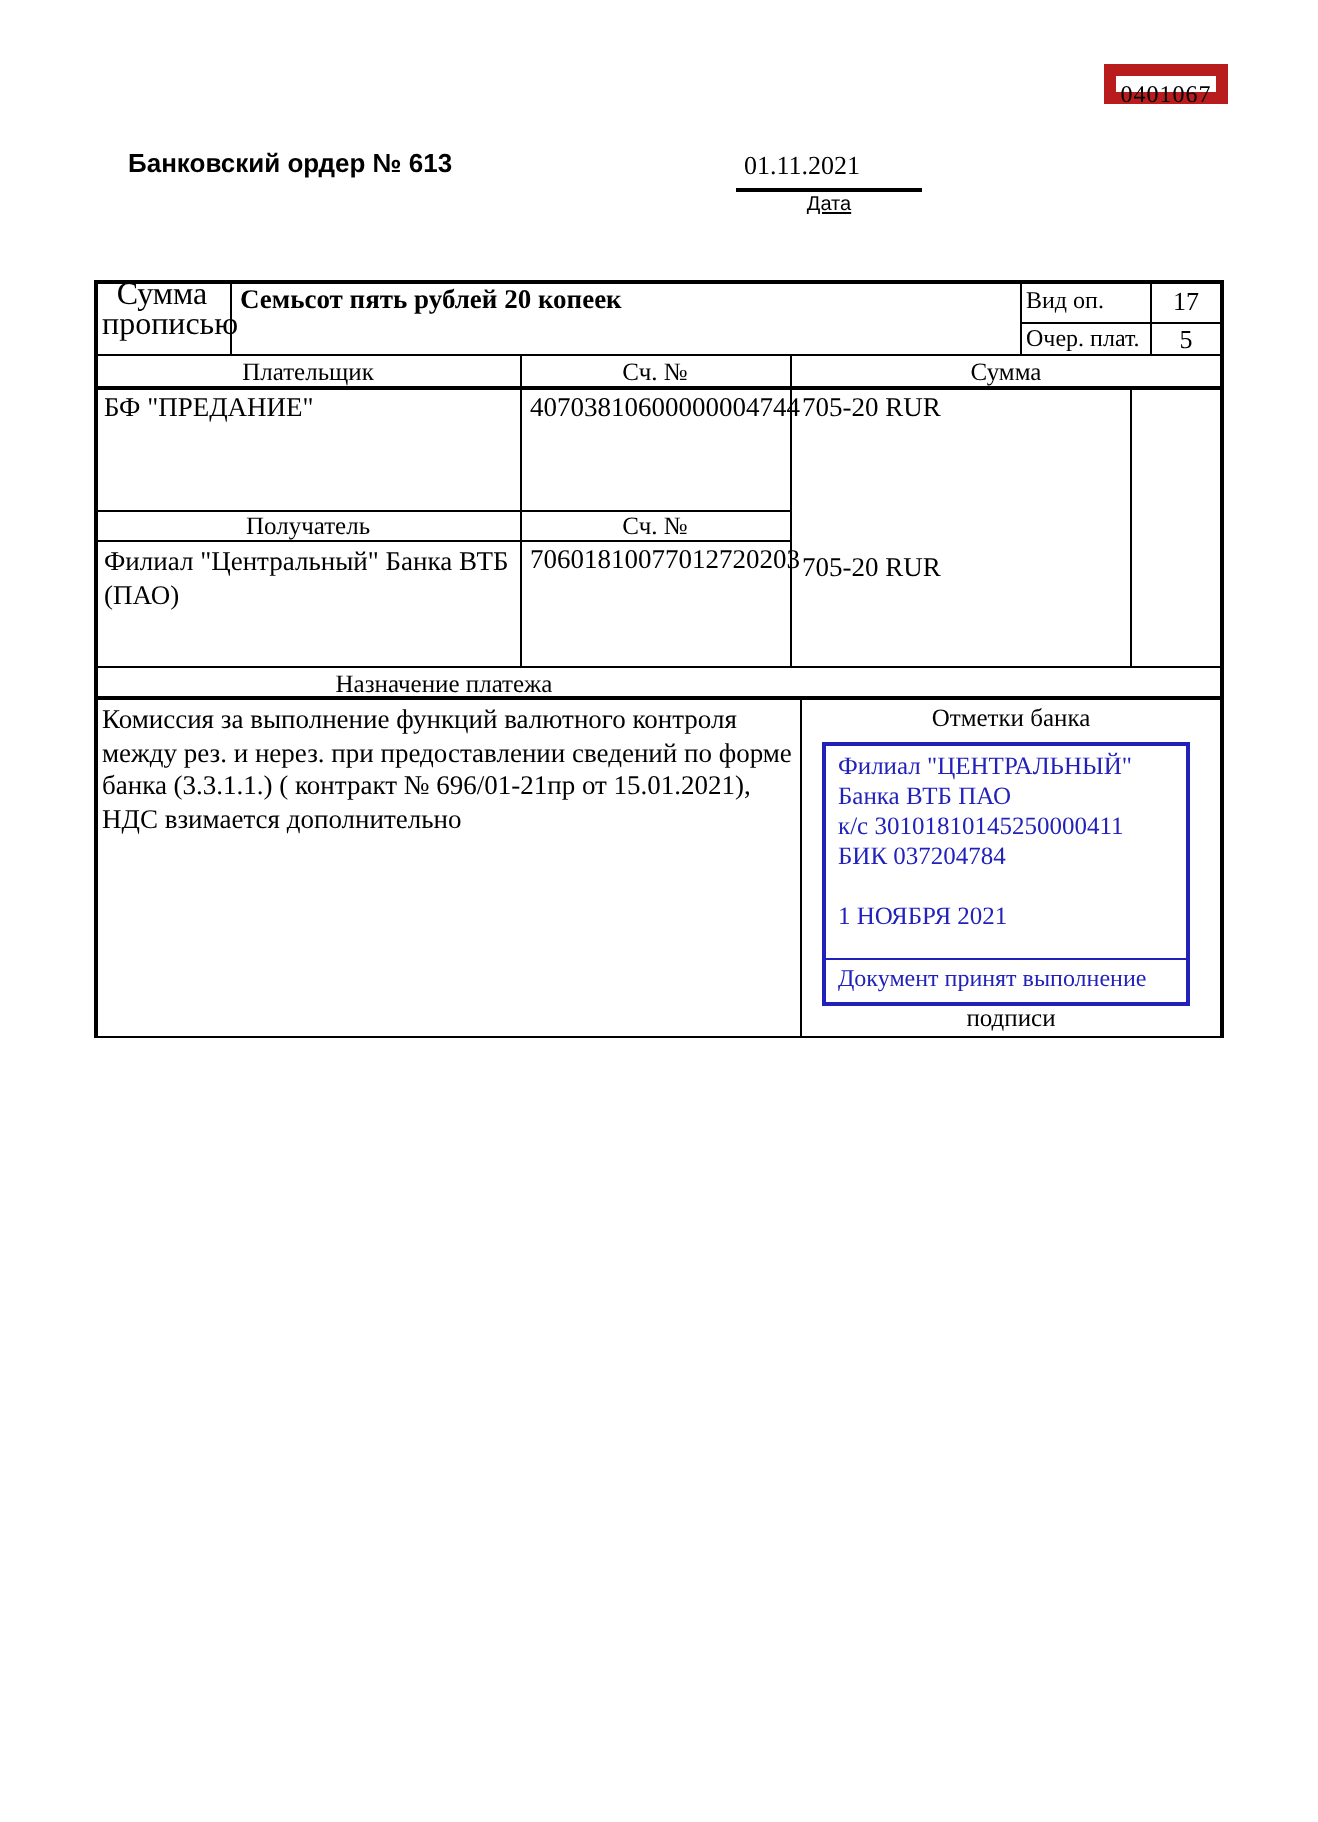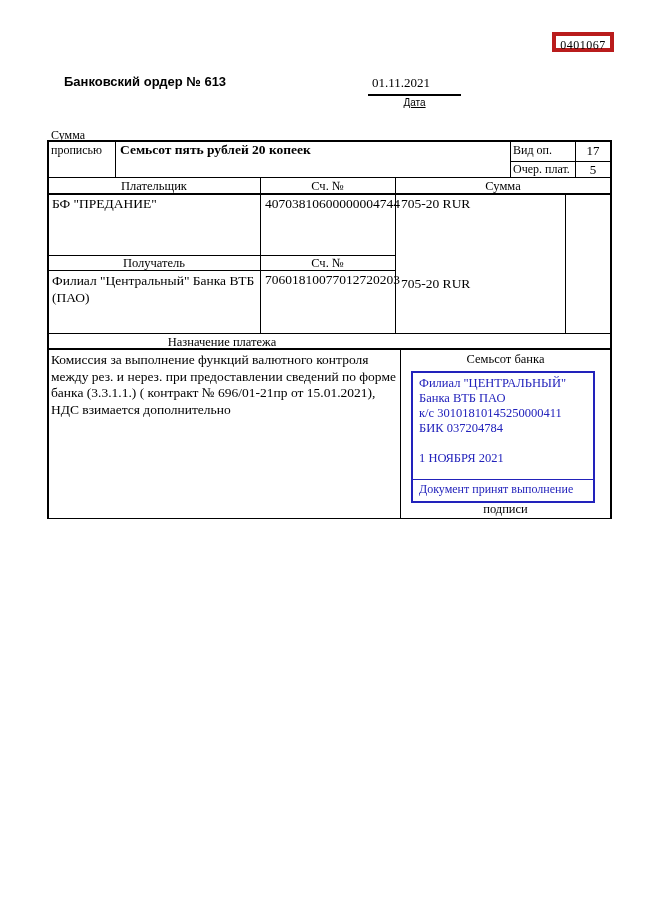--- a/index.html
+++ b/index.html
@@ -9,39 +9,39 @@
     width: 659px; height: 911px; position: relative; overflow: hidden;
     font-family: "Liberation Serif", serif; color: var(--ink);
   }
   .page { position: absolute; inset: 0; background: #fff; }
   .abs { position: absolute; }
   .line { position: absolute; background: #000; }
   .center { text-align: center; }
 
   .form-code {
     left: 552px; top: 32px; width: 62px; height: 20px;
-    border: 4px solid #b91c1c; font-size: 12px; line-height: 18px;
+    border: 6px solid #b91c1c; font-size: 12px; line-height: 18px;
     text-align: center; letter-spacing: .5px;
   }
   .title {
     left: 64px; top: 74px; font-family: "Liberation Sans", sans-serif;
     font-weight: bold; font-size: 13px;
   }
   .date-value { left: 372px; top: 75px; font-size: 13px; }
   .date-underline { left: 368px; top: 94px; width: 93px; height: 2px; }
   .date-label {
     left: 368px; top: 97px; width: 93px; text-align: center;
     font-family: "Liberation Sans", sans-serif; font-size: 10px; text-decoration: underline;
   }
 
   .lbl-sm { font-size: 12px; }
   .lbl-col { font-size: 12.5px; }
   .val { font-size: 13.5px; }
 
-  .amount-label { left: 51px; top: 128px; width: 60px; font-size: 12px; line-height: 15px; }
+  .amount-label { left: 51px; top: 140px; width: 60px; font-size: 16px; line-height: 15px; text-align: center; }
   .amount-value { left: 120px; top: 142px; font-size: 13.5px; font-weight: bold; }
   .vidop-label { left: 513px; top: 143px; }
   .vidop-value { left: 575px; top: 143px; width: 36px; font-size: 13px; }
   .prio-label  { left: 513px; top: 162px; }
   .prio-value  { left: 575px; top: 162px; width: 36px; font-size: 13px; }
 
   .col-payer        { left: 48px;  top: 179px; width: 212px; }
   .col-account      { left: 260px; top: 179px; width: 135px; }
   .col-sum          { left: 396px; top: 179px; width: 214px; }
   .payer-name       { left: 52px;  top: 196px; width: 205px; }
@@ -118,21 +118,21 @@
   <div class="abs lbl-col center col-payee">Получатель</div>
   <div class="abs lbl-col center col-payee-acct">Сч. №</div>
 
   <div class="abs val payee-name">Филиал "Центральный" Банка ВТБ (ПАО)</div>
   <div class="abs val payee-account">70601810077012720203</div>
   <div class="abs val payee-sum">705-20 RUR</div>
 
   <div class="abs lbl-col center purpose-header">Назначение платежа</div>
   <div class="abs purpose-text">Комиссия за выполнение функций валютного контроля между рез. и нерез. при предоставлении сведений по форме банка (3.3.1.1.) ( контракт № 696/01-21пр от 15.01.2021), НДС взимается дополнительно</div>
 
-  <div class="abs lbl-col center marks-header">Семьсот банка</div>
+  <div class="abs lbl-col center marks-header">Отметки банка</div>
 
   <div class="abs stamp">
     <div>Филиал "ЦЕНТРАЛЬНЫЙ" Банка ВТБ ПАО</div>
     <div>к/с 30101810145250000411</div>
     <div>БИК 037204784</div>
     <div class="stamp-date">1 НОЯБРЯ 2021</div>
     <div class="stamp-divider"></div>
     <div class="stamp-footer">Документ принят выполнение</div>
   </div>
 

